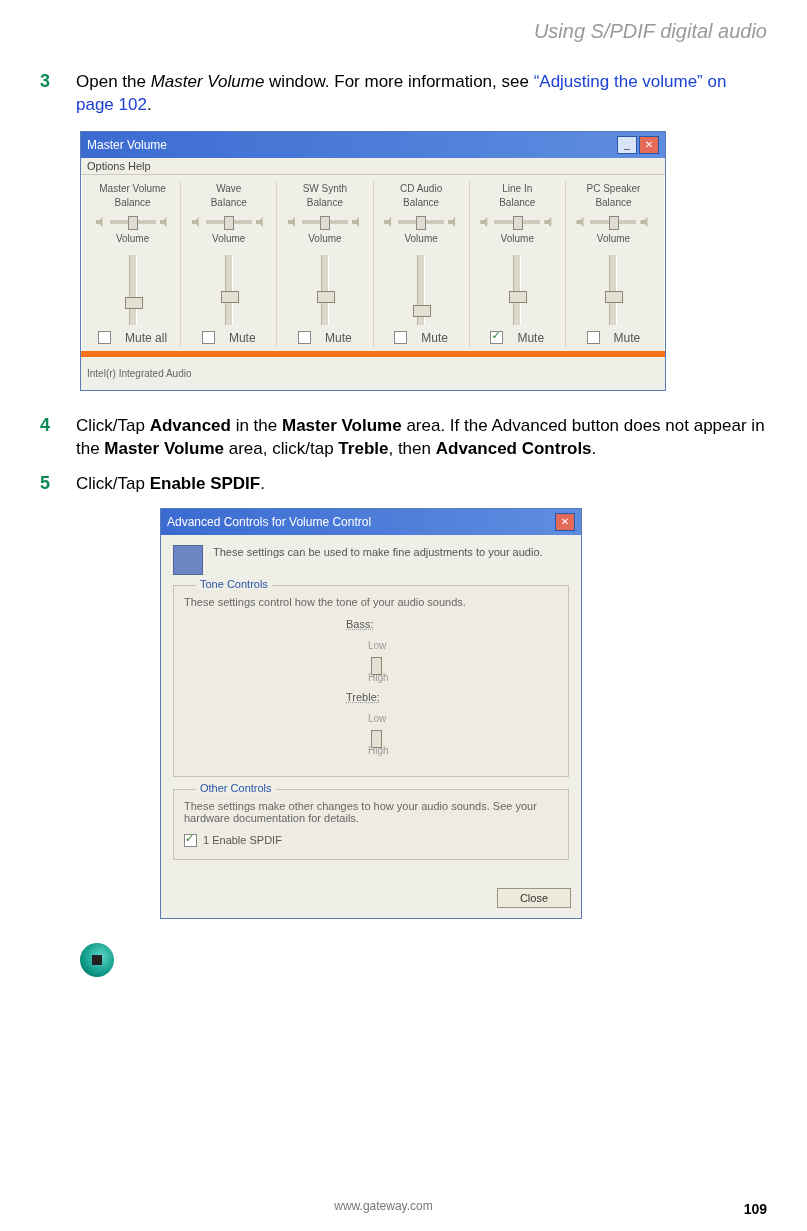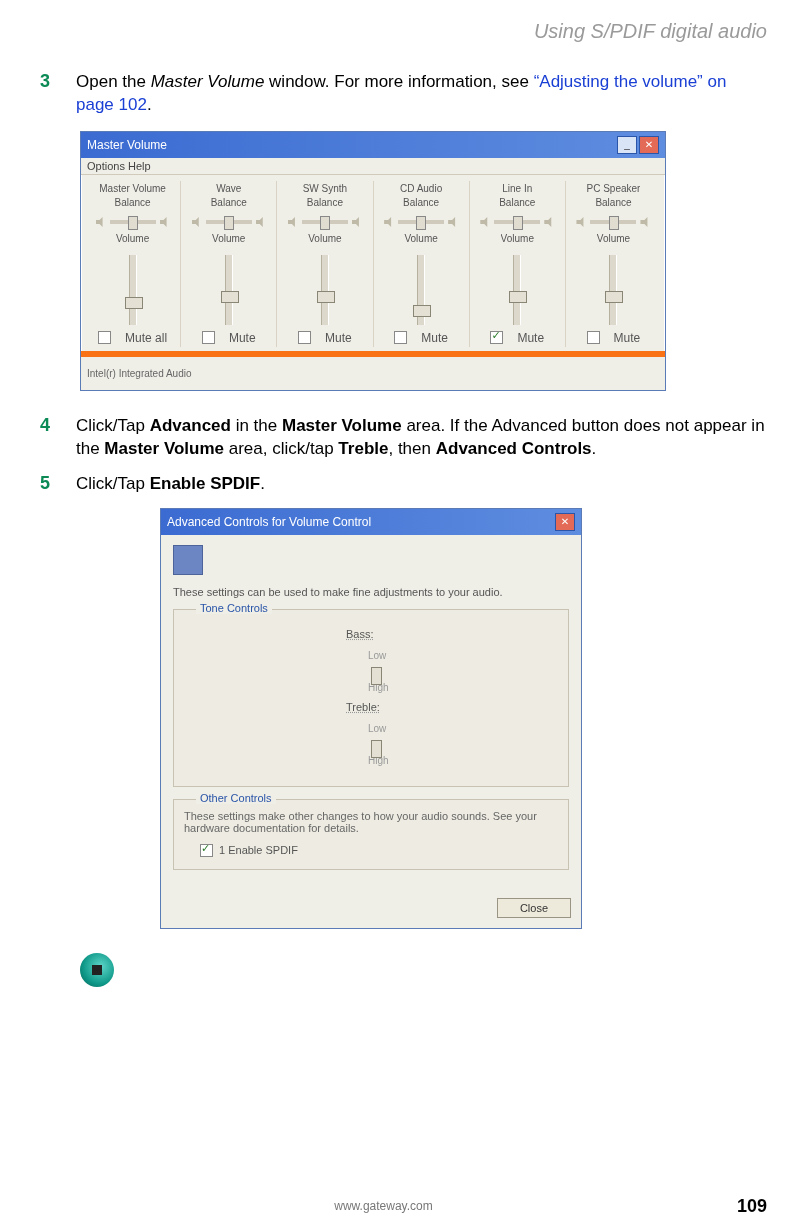--- a/index.html
+++ b/index.html
@@ -130,21 +130,21 @@
     background:#efeee7;
     font-size:11px;
   }
   .adv-title {
     background:linear-gradient(to right,#3b6bd1,#5e8de0);
     color:#fff; padding:4px 6px;
     display:flex; justify-content:space-between; align-items:center;
     font-size:12px;
   }
   .adv-body { padding:10px 12px; }
-  .adv-top { display:flex; gap:10px; margin-bottom:10px;flex-direction:column; }
+  .adv-top { display:flex; gap:10px; margin-bottom:10px; }
   .adv-icon {
     width:28px; height:28px; background:#6b86c2;
     border:1px solid #4c649a;
   }
   .adv-desc { color:#555; font-size:11px; line-height:1.3; }
   .adv-group {
     border:1px solid #c7c2b1;
     background:#eeece2;
     padding:10px 10px 12px 10px;
     position:relative;
@@ -156,21 +156,21 @@
     color:#2a55a8; font-size:11px;
   }
   .adv-text { color:#666; font-size:11px; margin-bottom:10px; }
   .adv-row { display:flex; align-items:center; gap:10px; margin:8px 0;flex-direction:column;}
   .adv-row-lbl { width:50px; color:#555; font-size:11px; text-decoration:underline dotted #999; }
   .adv-end { width:34px; color:#999; font-size:10px;padding-left:28px; }
   .adv-slider { flex:1; height:5px; background:#d9d5c6; position:relative;
     border-top:1px solid #b6b19f;}
   .adv-sthumb { position:absolute; top:-5px; left:10%; width:9px; height:16px;
     background:#e4e1d4; border:1px solid #8a8675; }
-  .adv-check { display:flex; align-items:center; gap:6px; color:#555; font-size:11px;margin-left:16px;}
+  .adv-check { display:flex; align-items:center; gap:6px; color:#555; font-size:11px;}
   .adv-btnrow { text-align:right; padding:6px 10px 10px 0;}
   .adv-btn {
     display:inline-block; padding:3px 22px; font-size:11px;
     background:#eeeadb; border:1px solid #9a9484; color:#333;
   }
   .eop-icon {
     width:34px; height:34px; margin-left:40px; margin-top:0;
     background: radial-gradient(circle at 60% 40%, #5fd7c9 0%, #0e9888 60%, #065e53 100%);
     border-radius:50%;
     position:relative;
@@ -178,21 +178,21 @@
   .eop-icon::after{
     content:""; position:absolute; top:12px; left:12px;
     width:10px; height:10px; background:#222;
   }
   .footer {
     position:absolute; bottom:18px; left:0; right:40px;
     display:flex; justify-content:center; align-items:baseline;
     font-size:14px; color:#777;
   }
   .footer .url { font-size:12px; color:#777; margin:0 auto;}
-  .pagenum { position:absolute; right:40px; bottom:14px; font-size:18px; font-weight:bold; color:#000;}
+  .pagenum { position:absolute; right:40px; bottom:14px; font-size:14px; font-weight:bold; color:#000;}
 </style>
 </head>
 <body>
 
 <div class="page">
 
   <div class="header-right">Using S/PDIF digital audio</div>
 
   <div class="step">
     <div class="step-num">3</div>
@@ -352,20 +352,21 @@
         <div class="win-btn win-close">✕</div>
       </div>
       <div class="adv-body">
         <div class="adv-top">
           <div class="adv-icon"></div>
           <div class="adv-desc">These settings can be used to make fine adjustments to your audio.</div>
         </div>
 
         <div class="adv-group">
           <div class="adv-gtitle">Tone Controls</div>
+          <div class="adv-text">These settings control how the tone of your audio sounds.</div>
           <div class="adv-row">
             <div class="adv-row-lbl">Bass:</div>
             <div class="adv-end">Low</div>
             <div class="adv-slider">
                 <div class="adv-sthumb"></div>
               </div>
             <div class="adv-end">High</div>
           </div>
           <div class="adv-row">
             <div class="adv-row-lbl">Treble:</div>

